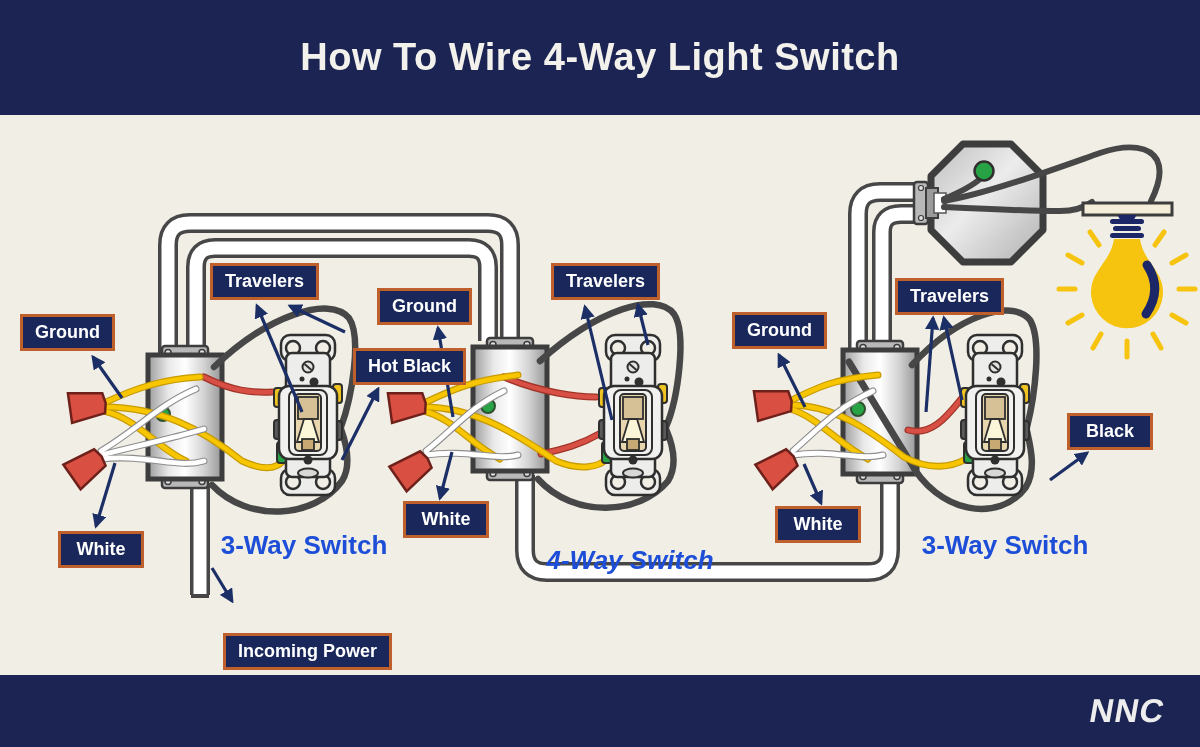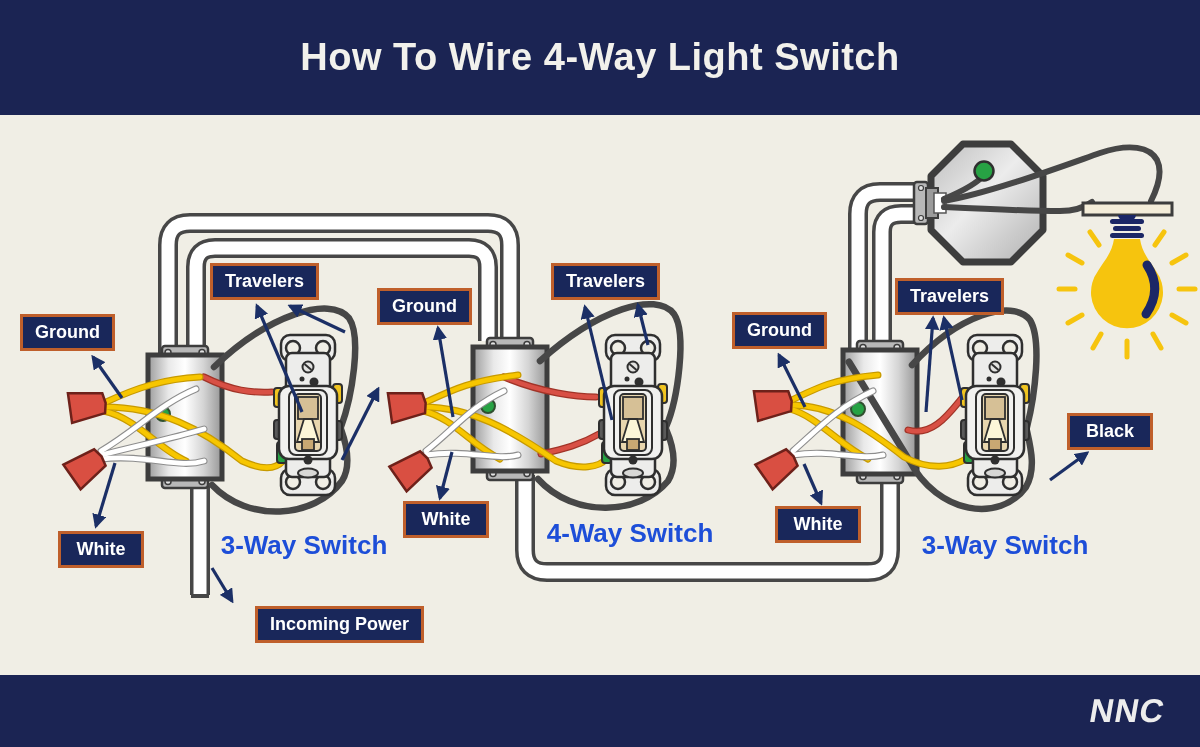--- a/index.html
+++ b/index.html
@@ -257,32 +257,33 @@
         <line x1="805" y1="292" x2="779" y2="240"></line>
         <line x1="926" y1="297" x2="933" y2="203"></line>
         <line x1="962" y1="285" x2="944" y2="203"></line>
         <line x1="804" y1="349" x2="821" y2="388"></line>
         <line x1="1050" y1="365" x2="1087" y2="338"></line>
       </g>
     </svg>
 
     <div class="lbl" style="left:20px;top:199px;">Ground</div>
     <div class="lbl" style="left:210px;top:148px;">Travelers</div>
+    <div class="lbl" style="left:353px;top:233px;">Hot Black</div>
     <div class="lbl" style="left:377px;top:173px;">Ground</div>
     <div class="lbl" style="left:551px;top:148px;">Travelers</div>
     <div class="lbl" style="left:58px;top:416px;">White</div>
     <div class="lbl" style="left:403px;top:386px;">White</div>
-    <div class="lbl" style="left:223px;top:491px;margin-left:32px;">Incoming Power</div>
+    <div class="lbl" style="left:223px;top:518px;">Incoming Power</div>
     <div class="lbl" style="left:732px;top:197px;">Ground</div>
     <div class="lbl" style="left:895px;top:163px;">Travelers</div>
     <div class="lbl" style="left:775px;top:391px;">White</div>
     <div class="lbl" style="left:1067px;top:298px;">Black</div>
 
     <div class="stitle" style="left:304px;top:415px;">3-Way Switch</div>
-    <div class="stitle" style="left:630px;top:403px;">4-Way Switch</div>
+    <div class="stitle" style="left:630px;top:430px;font-style:italic;">4-Way Switch</div>
     <div class="stitle" style="left:1005px;top:415px;">3-Way Switch</div>
   </div>
 
   <div class="band footer">
     <div class="brand">NNC</div>
   </div>
 
 </div>
 
 </body></html>

